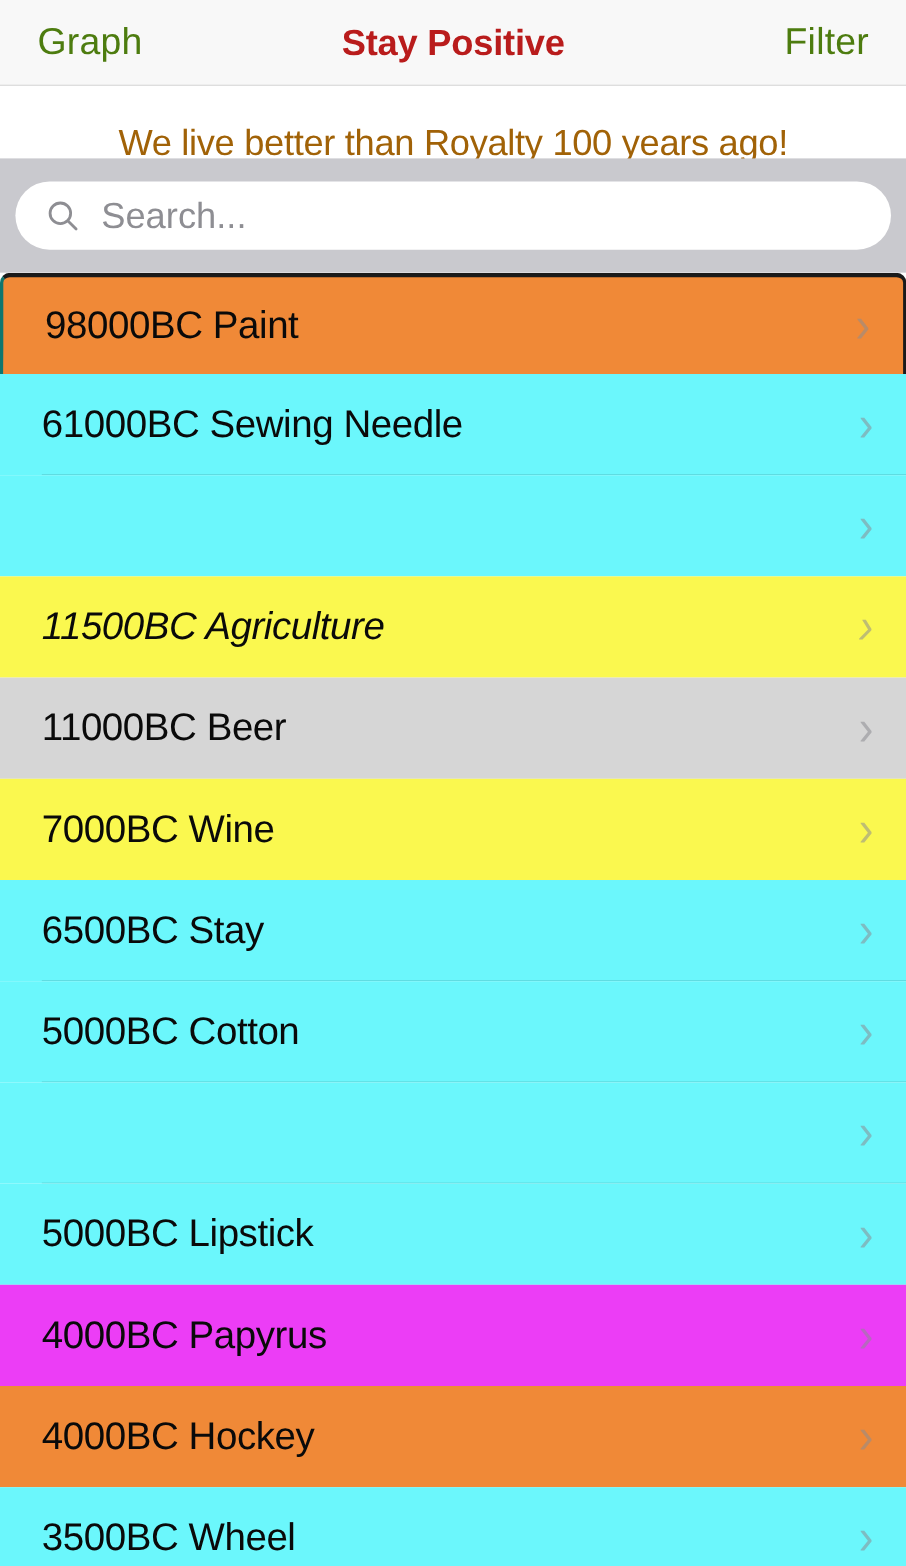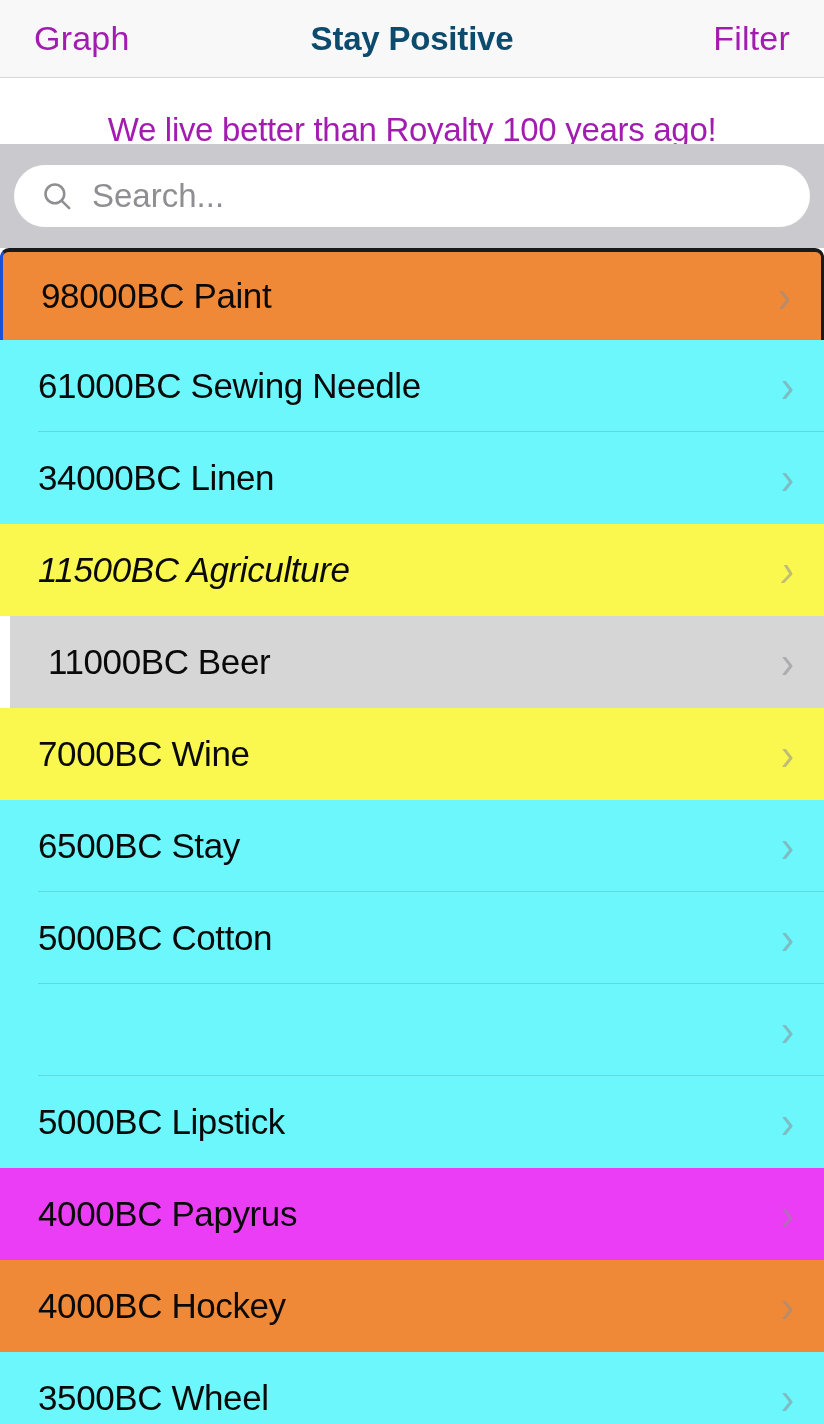--- a/index.html
+++ b/index.html
@@ -14,43 +14,43 @@
   
   .navbar {
     height:78px; flex:0 0 78px;
     background:#f8f8f8;
     border-bottom:1px solid #d8d8d8;
     display:flex; align-items:center;
     position:relative;
     padding:0 28px;
   }
   .nav-btn {
-    font-size:34px; color:#a21caf;
+    font-size:34px; color:#4d7c0f;
     background:none; border:none; cursor:pointer;
     font-family:"Liberation Sans", sans-serif;
     letter-spacing:0.2px;
     padding:4px 6px;
   }
   .nav-btn.left  { margin-right:auto; }
   .nav-btn.right { margin-left:auto; }
   .nav-title {
     position:absolute; left:0; right:0;
     text-align:center;
-    font-size:33px; font-weight:bold; color:#0c4a6e;
+    font-size:33px; font-weight:bold; color:#b91c1c;
     pointer-events:none;
     letter-spacing:-0.2px;
   }
 
   
   .subtitle-bar {
     height:66px; flex:0 0 66px;
     background:#ffffff;
     display:flex; align-items:center; justify-content:center;
   }
-  .subtitle-text { font-size:33px; color:#a21caf; letter-spacing:-0.3px;margin-top:38px; }
+  .subtitle-text { font-size:33px; color:#a16207; letter-spacing:-0.3px;margin-top:38px; }
 
   
   .search-wrap {
     height:104px; flex:0 0 104px;
     background:#c9c9ce;
     display:flex; align-items:center;
     padding:0 14px;
   }
   .search-field {
     flex:1; height:62px;
@@ -71,21 +71,21 @@
   
   .list { flex:1 1 auto; overflow:hidden; background:#ffffff; }
   .row {
     height:92px;
     display:flex; align-items:center;
     padding:0 30px 0 38px;
     position:relative;
   }
   .row.selected {
     border-top:4px solid #1a1a1a;
-    border-left:3px solid #1d4ed8;
+    border-left:3px solid #0f766e;
     border-right:3px solid #1a1a1a;
     border-top-left-radius:9px;
     border-top-right-radius:9px;
     height:92px;
   }
   .row-sep::after {
     content:""; position:absolute;
     left:38px; right:0; bottom:0; height:1px;
     background:rgba(0,0,0,0.12);
   }
@@ -132,28 +132,27 @@
   <div class="list">
       <div class="row selected" style="background: rgb(240, 137, 55);">
         <span class="row-label">98000BC Paint</span>
         <span class="chevron">›</span>
       </div>
       <div class="row row-sep" style="background: rgb(107, 247, 252);">
         <span class="row-label">61000BC Sewing Needle</span>
         <span class="chevron">›</span>
       </div>
       <div class="row" style="background: rgb(107, 247, 252);">
-        <span class="row-label">34000BC Linen</span>
         <span class="chevron">›</span>
       </div>
       <div class="row" style="background: rgb(250, 248, 79); font-style: italic;">
         <span class="row-label">11500BC Agriculture</span>
         <span class="chevron">›</span>
       </div>
-      <div class="row" style="background: rgb(214, 214, 214); margin-left: 10px;">
+      <div class="row" style="background: rgb(214, 214, 214);">
         <span class="row-label">11000BC Beer</span>
         <span class="chevron">›</span>
       </div>
       <div class="row" style="background: rgb(250, 248, 79);">
         <span class="row-label">7000BC Wine</span>
         <span class="chevron">›</span>
       </div>
       <div class="row row-sep" style="background: rgb(107, 247, 252);">
         <span class="row-label">6500BC Stay</span>
         <span class="chevron">›</span>

